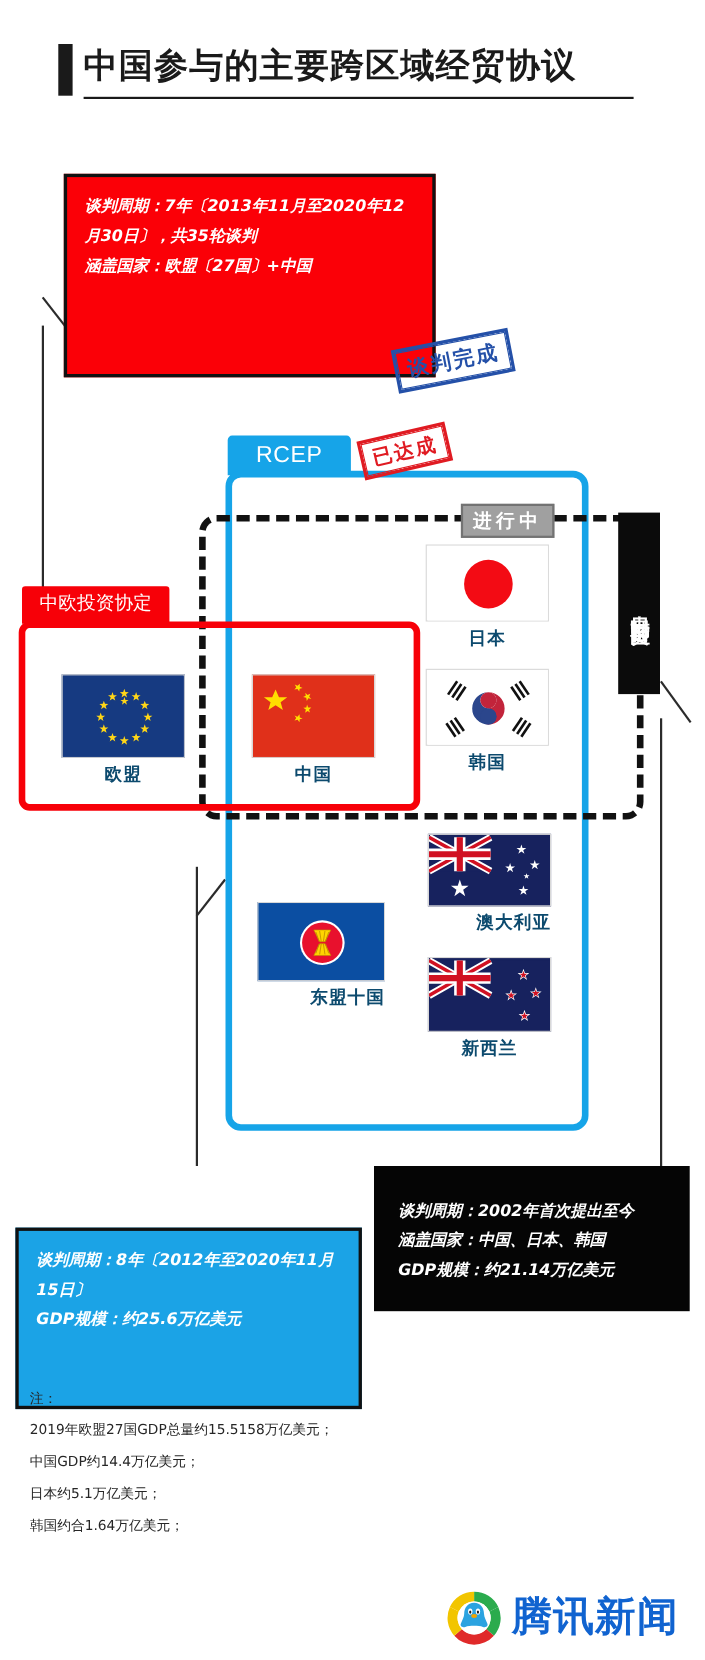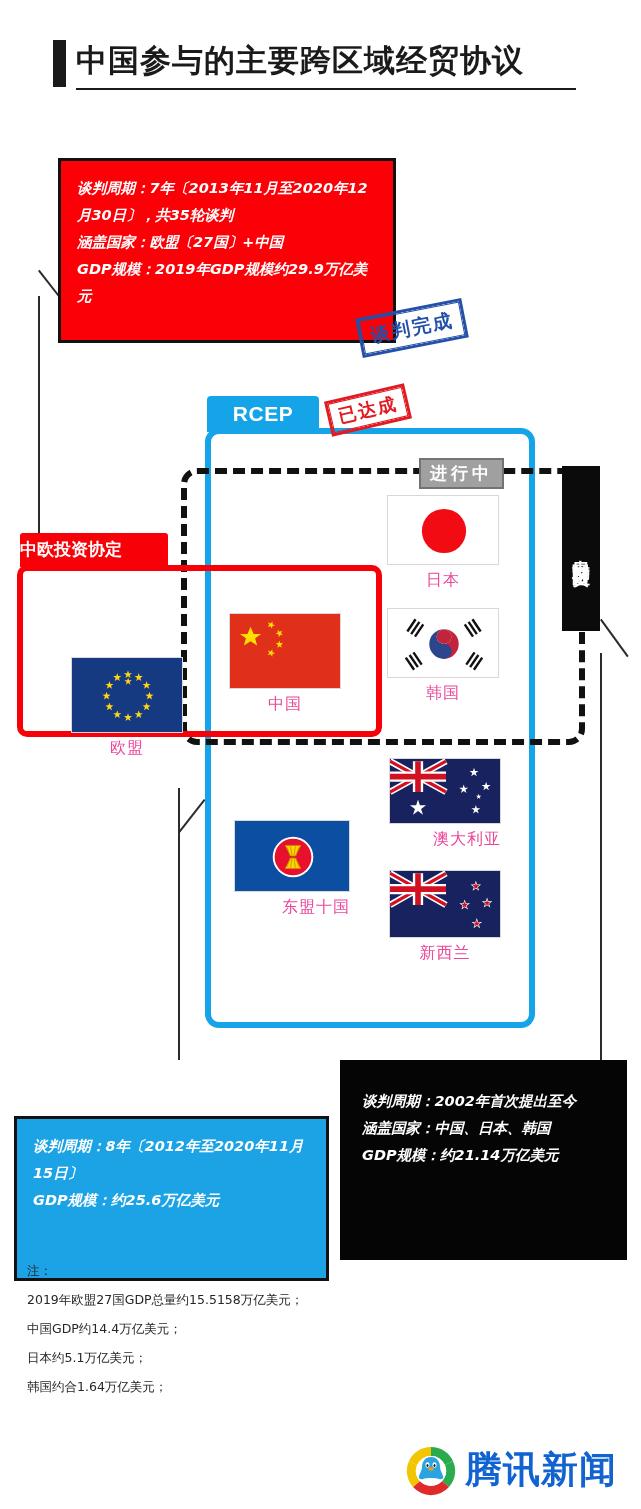--- a/index.html
+++ b/index.html
@@ -45,21 +45,21 @@
 
   #box-euci {
     left: 58px; top: 158px; width: 338px; height: 185px;
     background: #fb0007; border: 3px solid #111111;
   }
   #box-rcep {
     left: 14px; top: 1088px; width: 315px; height: 165px;
     background: #1ba3e6; border: 3px solid #111111; margin-top: 28px;
   }
   #box-cjk {
-    left: 340px; top: 1060px; width: 287px; height: 200px;
+    left: 340px; top: 1060px; width: 287px; height: 132px;
     background: #050505;
   }
 
   
   .stamp {
     position: absolute;
     font-weight: bold;
     font-family: "DejaVu Sans", sans-serif;
     letter-spacing: 2px;
     text-align: center;
@@ -86,21 +86,21 @@
     border: 2px solid #737373;
     padding: 2px 9px; font-size: 17px;
     letter-spacing: 4px;
   }
 
   
   #rcep-tab {
     position: absolute; left: 207px; top: 396px;
     width: 112px; height: 36px; background: #16a4e8;
     border-radius: 4px 4px 0 0;
-    color: #ffffff; font-size: 21px; font-weight: bold;
+    color: #ffffff; font-size: 21px; font-weight: normal;
     line-height: 35px; text-align: center;
     letter-spacing: 0.5px;
   }
   #rcep-box {
     position: absolute; left: 205px; top: 428px;
     width: 330px; height: 600px;
     border: 6px solid #16a4e8;
     border-radius: 14px;
     background: #ffffff;
   }
@@ -122,44 +122,44 @@
     writing-mode: vertical-rl;
     text-align: center;
     line-height: 38px;
     letter-spacing: 2px;
     padding-top: 5px;
   }
 
   
   #euci-tab {
     position: absolute; left: 20px; top: 533px;
-    width: 148px; height: 34px; background: #f70008;
-    color: #ffffff; font-size: 17px; font-weight: bold;
-    font-family: "DejaVu Sans", sans-serif;
-    line-height: 33px; text-align: left;
+    width: 134px; height: 34px; background: #f70008;
+    color: #ffffff; font-size: 17px; font-weight: normal;
+    font-family: "DejaVu Sans", sans-serif;
+    line-height: 33px; text-align: center;
     border-radius: 3px 3px 0 0;
   }
   #euci-box {
     position: absolute; left: 17px; top: 565px;
     width: 365px; height: 172px;
     border: 6px solid #f70008;
     border-radius: 10px;
   }
 
   
   .flagcell { position: absolute; text-align: center; }
   .flagcell .cap {
-    margin-top: 5px; font-size: 16px; font-weight: normal;
-    color: #ec4899; font-family: "DejaVu Sans", sans-serif;
+    margin-top: 5px; font-size: 16px; font-weight: bold;
+    color: #0c4a6e; font-family: "DejaVu Sans", sans-serif;
     letter-spacing: 1px;
   }
   .flag { position: relative; overflow: hidden; border: 1px solid #d8d8d8; }
 
   
-  #cell-eu   { left: 71px;  top: 613px; margin-top: 44px; }
+  #cell-eu   { left: 56px;  top: 613px; }
   #cell-cn   { left: 229px; top: 613px; }
   #cell-jp   { left: 387px; top: 495px; }
   #cell-kr   { left: 387px; top: 608px; }
   #cell-au   { left: 389px; top: 758px; text-align: right; }
   #cell-nz   { left: 389px; top: 870px; }
   #cell-asean{ left: 234px; top: 820px; text-align: right; }
 
   .f-eu { width: 112px; height: 76px; background: #163a81; }
   .f-cn { width: 112px; height: 76px; background: #e0301a; }
   .f-jp { width: 112px; height: 70px; background: #ffffff; }
@@ -201,21 +201,20 @@
 
 <div class="conn" style="left:178px; top:790px; width:1.6px; height:42px; transform:rotate(38deg); transform-origin:bottom left;"></div>
 <div class="conn" style="left:178px; top:788px; width:1.6px; height:272px;"></div>
 
 <div class="conn" style="left:600px; top:620px; width:1.6px; height:46px; transform:rotate(-36deg); transform-origin:top left;"></div>
 <div class="conn" style="left:600px; top:653px; width:1.6px; height:407px;"></div>
 
 <div class="infobox" id="box-euci">
   <div>谈判周期：7年〔2013年11月至2020年12月30日〕，共35轮谈判</div>
   <div>涵盖国家：欧盟〔27国〕+中国</div>
-  <div>GDP规模：2019年GDP规模约29.9万亿美元</div>
 </div>
 <div class="stamp" id="stamp-done">谈判完成</div>
 
 <div id="rcep-tab">RCEP</div>
 <div id="rcep-box"></div>
 <div class="stamp" id="stamp-reached">已达成</div>
 
 <div id="cjk-dashed"></div>
 <div class="stamp" id="stamp-ongoing">进行中</div>
 <div id="cjk-vlabel">中日韩自贸区</div>

